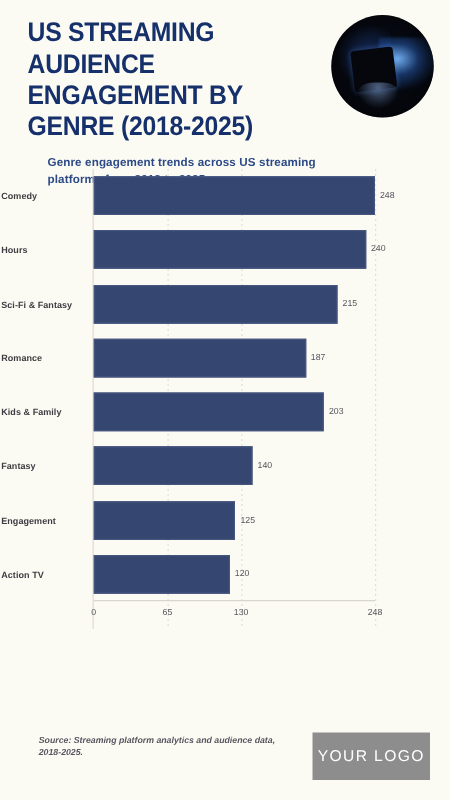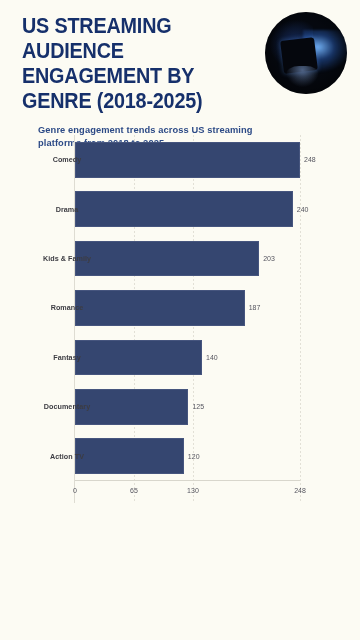--- a/index.html
+++ b/index.html
@@ -63,22 +63,22 @@
   .plot{
     position:absolute;left:74px;right:30px;top:0;bottom:22px;
     border-left:1px solid #dedcd2;
   }
   .gridline{position:absolute;top:0;bottom:0;width:1px;
     background:repeating-linear-gradient(to bottom,#e2e0d6 0 2px,transparent 2px 4px);}
   .axis-line{position:absolute;left:0;right:0;bottom:22px;height:1px;background:#d8d6cc;}
   .rows{position:absolute;left:0;right:0;top:0;bottom:22px;display:flex;flex-direction:column;}
   .row{flex:1;display:flex;align-items:center;position:relative;}
   .cat{
-    position:absolute;left:-74px;width:68px;text-align:center;
-    font-size:7.2px;font-weight:bold;color:#3c3c42;letter-spacing:.05px;line-height:9px;padding-left:32px;
+    position:absolute;left:-74px;width:68px;text-align:left;
+    font-size:7.2px;font-weight:bold;color:#3c3c42;letter-spacing:.05px;line-height:9px;
   }
   .bar{
     height:72%;background:#354670;border:1px solid #46557e;box-sizing:border-box;
   }
   .val{
     position:absolute;font-size:7px;color:#55555f;white-space:nowrap;
     transform:translateX(4px);
   }
   .ticks{position:absolute;left:0;right:0;bottom:4px;height:12px;}
   .tick{position:absolute;font-size:7px;color:#55555f;transform:translateX(-50%);}
@@ -118,54 +118,65 @@
       <div class="gridline" style="left: 26.2097%;"></div>
         <div class="gridline" style="left: 52.4194%;"></div>
         <div class="gridline" style="left: 100%;"></div>
         <div class="rows">
           <div class="row">
             <div class="cat">Comedy</div>
             <div class="bar" style="width: 100%;"></div>
             <div class="val" style="left: 100%;">248</div>
           </div>
           <div class="row">
-            <div class="cat">Drama</div>
+            <div class="cat">Hours</div>
             <div class="bar" style="width: 96.7742%;"></div>
             <div class="val" style="left: 96.7742%;">240</div>
+          </div>
+          <div class="row">
+            <div class="cat">Sci-Fi &amp; Fantasy</div>
+            <div class="bar" style="width: 86.6935%;"></div>
+            <div class="val" style="left: 86.6935%;">215</div>
+          </div>
+          <div class="row">
+            <div class="cat">Romance</div>
+            <div class="bar" style="width: 75.4032%;"></div>
+            <div class="val" style="left: 75.4032%;">187</div>
           </div>
           <div class="row">
             <div class="cat">Kids &amp; Family</div>
             <div class="bar" style="width: 81.8548%;"></div>
             <div class="val" style="left: 81.8548%;">203</div>
           </div>
           <div class="row">
-            <div class="cat">Romance</div>
-            <div class="bar" style="width: 75.4032%;"></div>
-            <div class="val" style="left: 75.4032%;">187</div>
-          </div>
-          <div class="row">
             <div class="cat">Fantasy</div>
             <div class="bar" style="width: 56.4516%;"></div>
             <div class="val" style="left: 56.4516%;">140</div>
           </div>
           <div class="row">
-            <div class="cat">Documentary</div>
+            <div class="cat">Engagement</div>
             <div class="bar" style="width: 50.4032%;"></div>
             <div class="val" style="left: 50.4032%;">125</div>
           </div>
           <div class="row">
             <div class="cat">Action TV</div>
             <div class="bar" style="width: 48.3871%;"></div>
             <div class="val" style="left: 48.3871%;">120</div>
           </div>
         </div>
       <div class="axis-line"></div>
       <div class="ticks">
           <span class="tick" style="left: 0%;">0</span>
           <span class="tick" style="left: 26.2097%;">65</span>
           <span class="tick" style="left: 52.4194%;">130</span>
           <span class="tick" style="left: 100%;">248</span>
         </div>
     </div>
   </div>
 
+  <div class="footer">
+    <div class="source">Source: Streaming platform analytics and audience data, 2018-2025.</div>
+    <div class="logo">
+      <span class="logo-text">YOUR LOGO</span>
+    </div>
+  </div>
 
 </div>
 
 </body></html>

